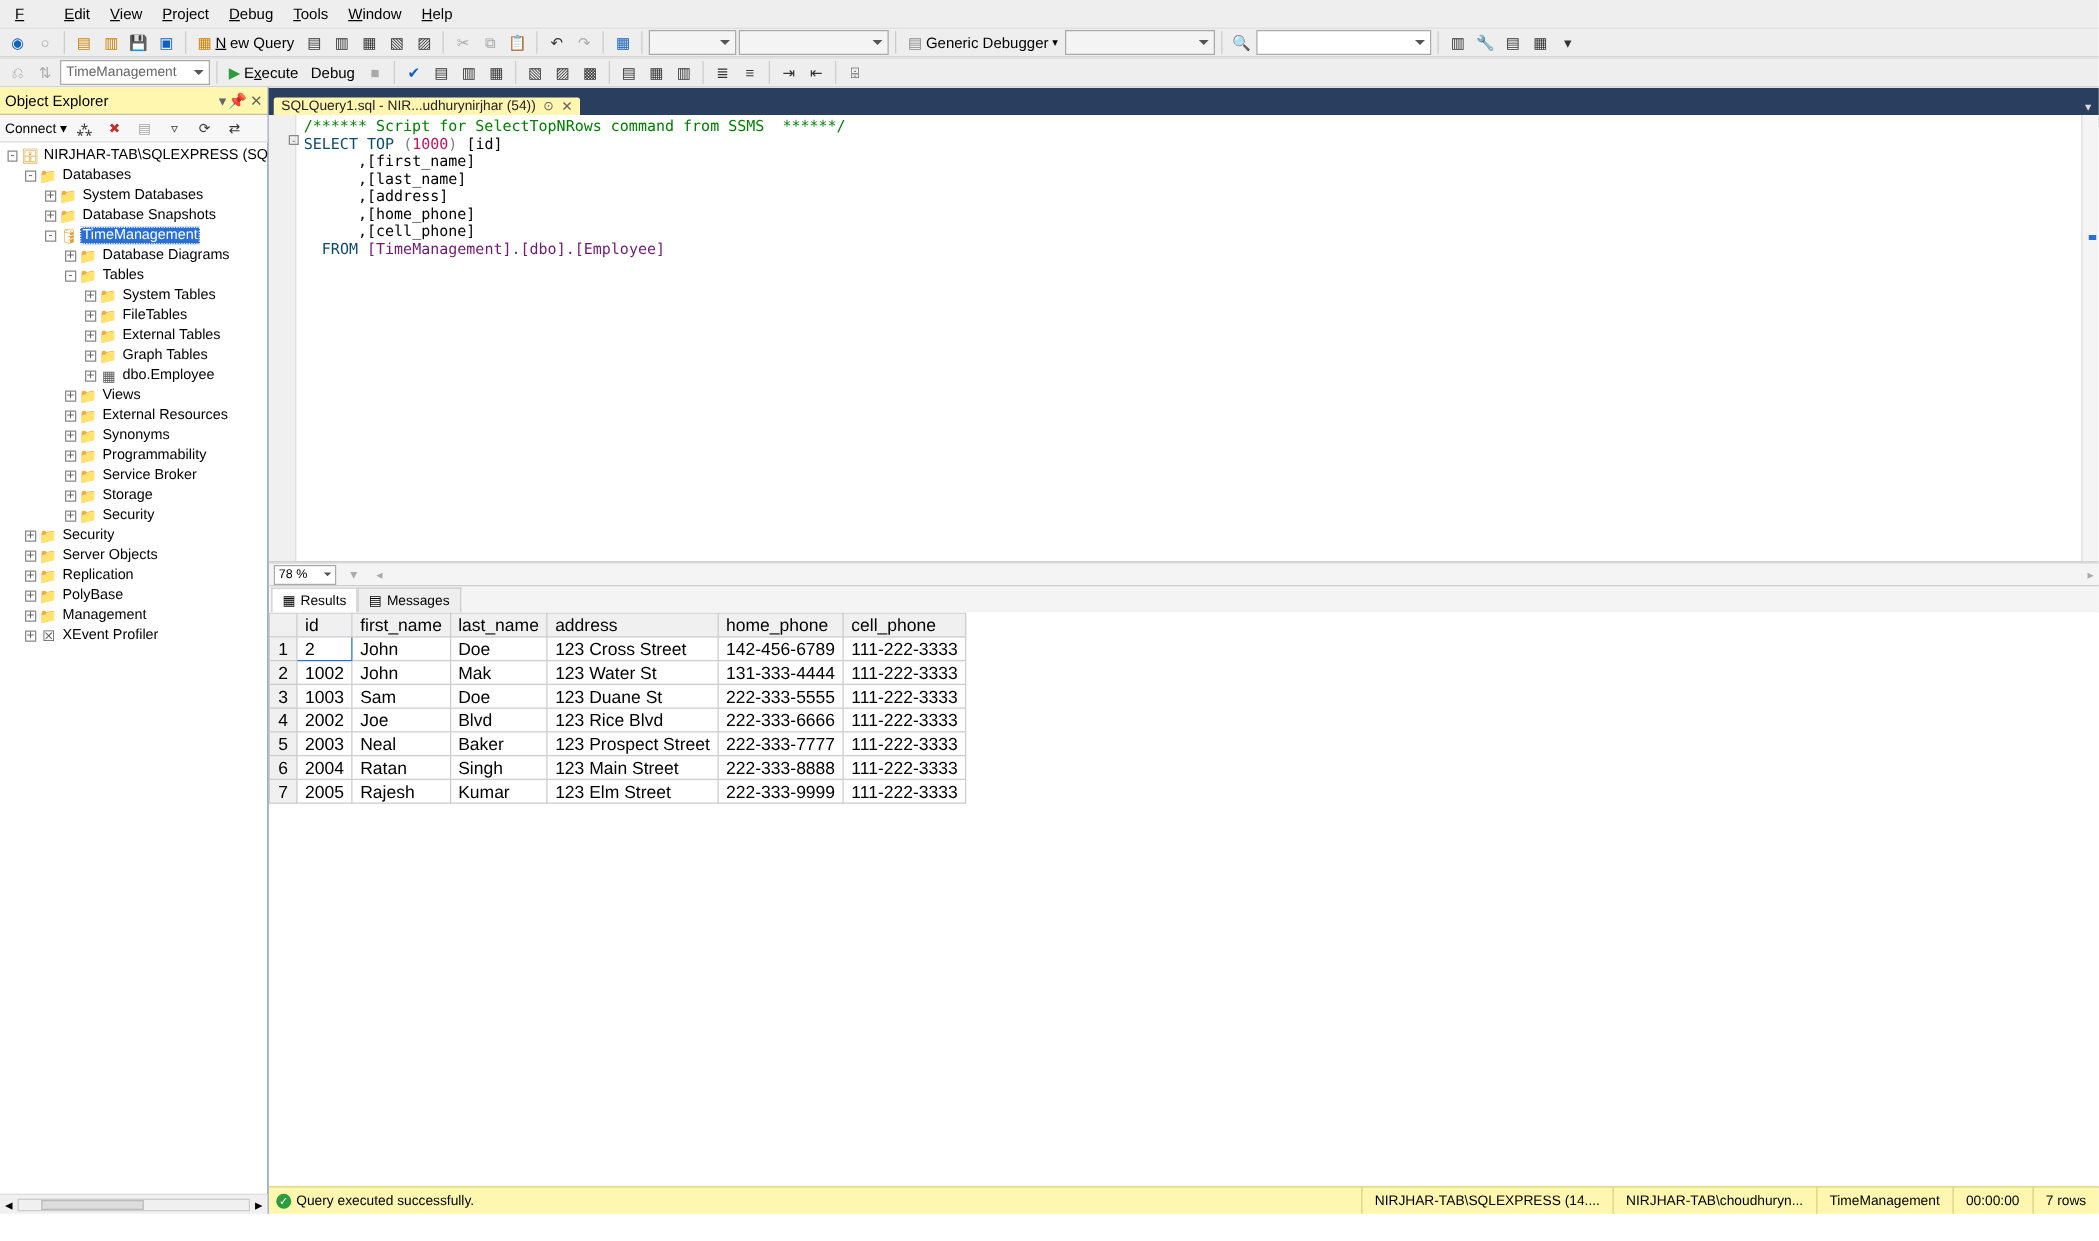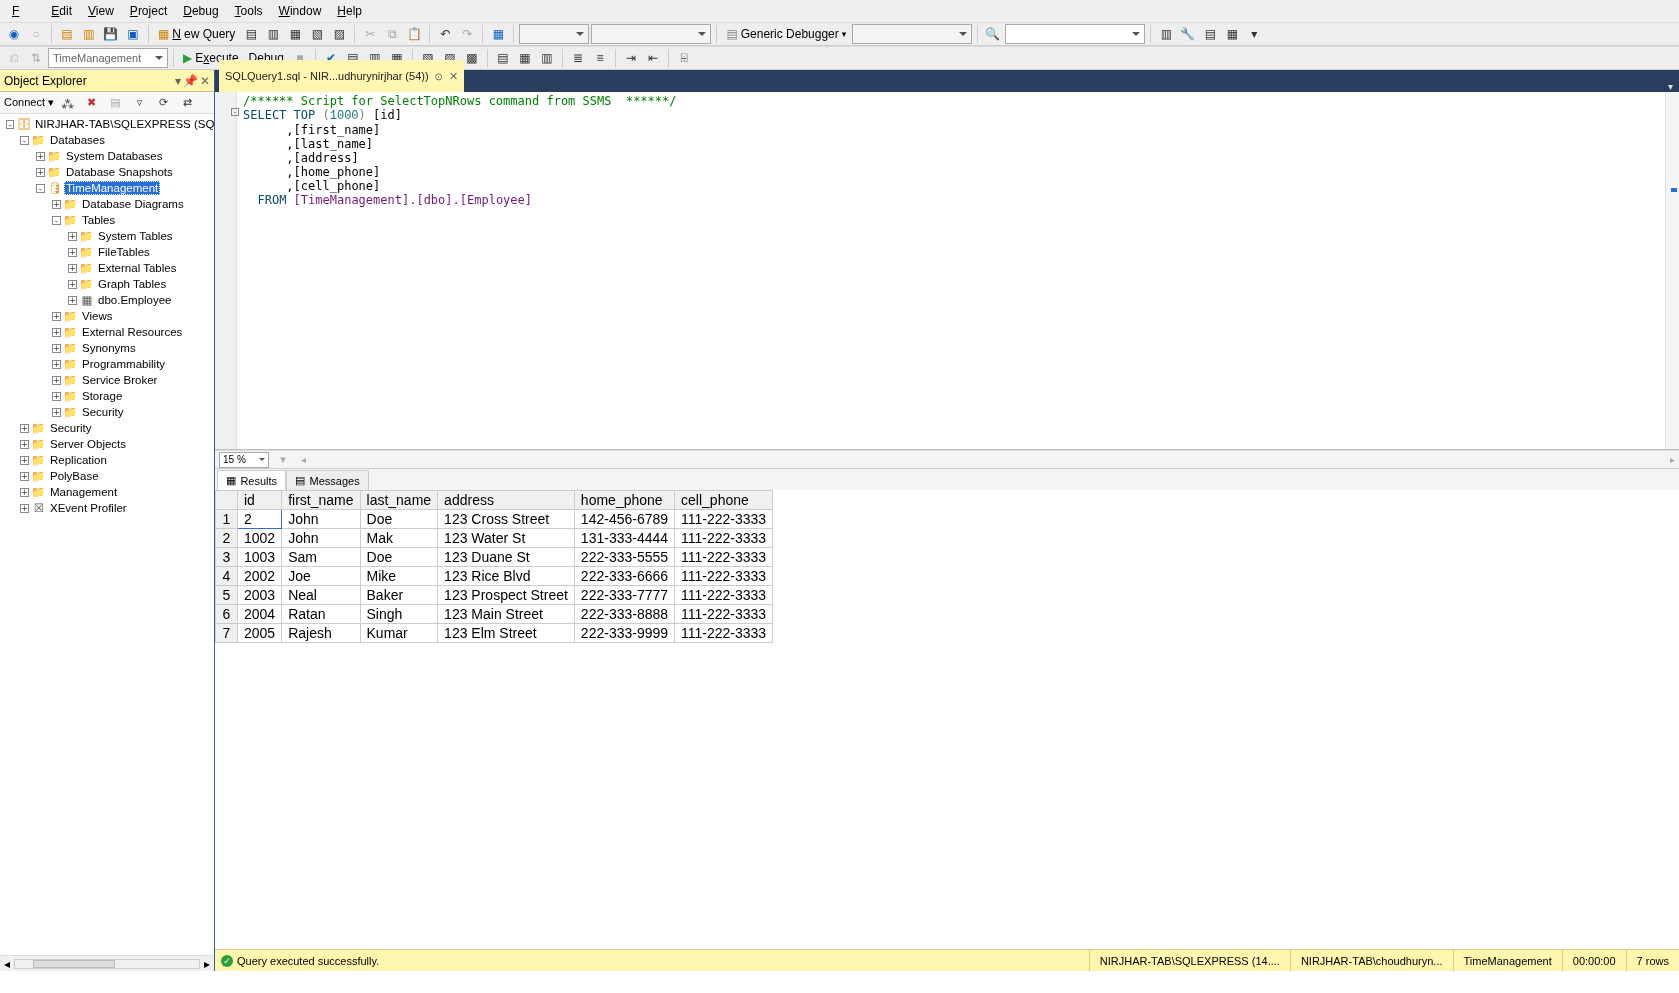--- a/index.html
+++ b/index.html
@@ -31,34 +31,34 @@
   .db { color: #e0a030; }
   .table { color: #555; }
   .tree-label { padding: 0 2px; }
   .tree-label.sel { background: #2a6fd6; color: #fff; border: 1px dotted #fff; padding: 0 1px; }
   .panel-bottom { height: 16px; background: #f0f0f0; border-top: 1px solid #ddd; display: flex; align-items: center; justify-content: space-between; padding: 0 4px; }
   .scroll-h { flex:1; height:10px; border:1px solid #ccc; background:#f0f0f0; margin:0 4px; position:relative; }
   .scroll-h::before { content:""; position:absolute; left:18px; top:0; bottom:0; width:80px; background:#ddd; border:1px solid #bbb; }
   
   .editor-side { flex: 1; display: flex; flex-direction: column; background: #fff; }
   .tabbar { height: 22px; background: #2a3f5f; display: flex; align-items: flex-end; padding-left: 4px; }
-  .tab { height: 32px; background: #fff6b0; color: #222; font-size: 11px; padding: 2px 6px; display: flex; align-items: center; gap: 6px; border-top-left-radius: 2px; border-top-right-radius: 2px; }
+  .tab { height: 14px; background: #fff6b0; color: #222; font-size: 11px; padding: 2px 6px; display: flex; align-items: center; gap: 6px; border-top-left-radius: 2px; border-top-right-radius: 2px; }
   .tab .pin { color: #666; font-size: 10px; }
   .tab .close { color: #666; font-size: 11px; }
   .tab-spacer { flex:1; }
   .tab-dd { color:#ddd; margin-right:6px; font-size:10px; }
   .editor-split { flex: 1; display: flex; flex-direction: column; }
   .code-pane { flex: 0 0 358px; position: relative; background: #fff; overflow: hidden; border-bottom: 1px solid #c0c0c0; }
   .gutter { position: absolute; left: 0; top: 0; bottom: 0; width: 22px; background: #f0f0f0; border-right: 1px solid #e0e0e0; }
   .code { position: absolute; left: 28px; top: 2px; font-family: Consolas, monospace; font-size: 12px; line-height: 14px; white-space: pre; }
   .c-comment { color: #008000; }
   .c-kw { color: #0c4a6e; }
   .c-gray { color: #808080; }
   .c-teal { color: #701a75; }
-  .c-num { color: #0f766e; font-family: Liberation Mono, monospace; }
+  .c-num { color: #be185d; }
   .outline-box { position:absolute; left:16px; top:16px; width:8px; height:8px; border:1px solid #888; font-size:8px; line-height:7px; text-align:center; color:#666; font-family:monospace; }
   .zoom-bar { height: 18px; border-top: 1px solid #ddd; background: #f4f4f4; display: flex; align-items: center; padding: 0 4px; font-size: 11px; gap: 4px; }
   .zoom-combo { width: 50px; height: 16px; border: 1px solid #aaa; background: #fff; font-size: 10px; padding: 0 12px 0 3px; position: relative; display: inline-flex; align-items: center; }
   .zoom-combo::after { content: ""; position: absolute; right: 3px; top: 5px; border: 3px solid transparent; border-top-color: #555; }
   .zoom-arrows { margin-left:4px; color:#aaa; font-size:10px; }
   
   .results-tabs { height: 22px; background: #f4f4f4; border-top: 1px solid #ccc; display: flex; align-items: flex-end; padding-left: 2px; }
   .rtab { height: 20px; padding: 2px 8px; font-size: 11px; display: flex; align-items: center; gap: 4px; border: 1px solid #ccc; border-bottom: none; background: #fff; }
   .rtab.inactive { background: #eee; }
   .grid-pane { flex: 1; background: #fff; overflow: auto; }
@@ -357,21 +357,21 @@
 <span class="c-kw">SELECT</span> <span class="c-kw">TOP</span> <span class="c-gray">(</span><span class="c-num">1000</span><span class="c-gray">)</span> <span>[id]</span>
       <span>,[first_name]</span>
       <span>,[last_name]</span>
       <span>,[address]</span>
       <span>,[home_phone]</span>
       <span>,[cell_phone]</span>
   <span class="c-kw">FROM</span> <span class="c-teal">[TimeManagement].[dbo].[Employee]</span></div>
       </div>
       <div class="zoom-bar">
         <span class="zoom-combo">
-            <span>15 %</span>
+            <span>78 %</span>
           </span>
         <span class="tbtn disabled">▾</span>
         <span class="zoom-arrows">◂</span>
         <span style="flex:1;"></span>
         <span class="zoom-arrows">▸</span>
       </div>
       <div class="results-tabs">
         <div class="rtab">
             <span>▦</span>
             <span>Results</span>
@@ -419,21 +419,21 @@
                 <td>Sam</td>
                 <td>Doe</td>
                 <td>123 Duane St</td>
                 <td>222-333-5555</td>
                 <td>111-222-3333</td>
               </tr>
               <tr>
                 <td class="rownum">4</td>
                 <td>2002</td>
                 <td>Joe</td>
-                <td>Mike</td>
+                <td>Blvd</td>
                 <td>123 Rice Blvd</td>
                 <td>222-333-6666</td>
                 <td>111-222-3333</td>
               </tr>
               <tr>
                 <td class="rownum">5</td>
                 <td>2003</td>
                 <td>Neal</td>
                 <td>Baker</td>
                 <td>123 Prospect Street</td>

